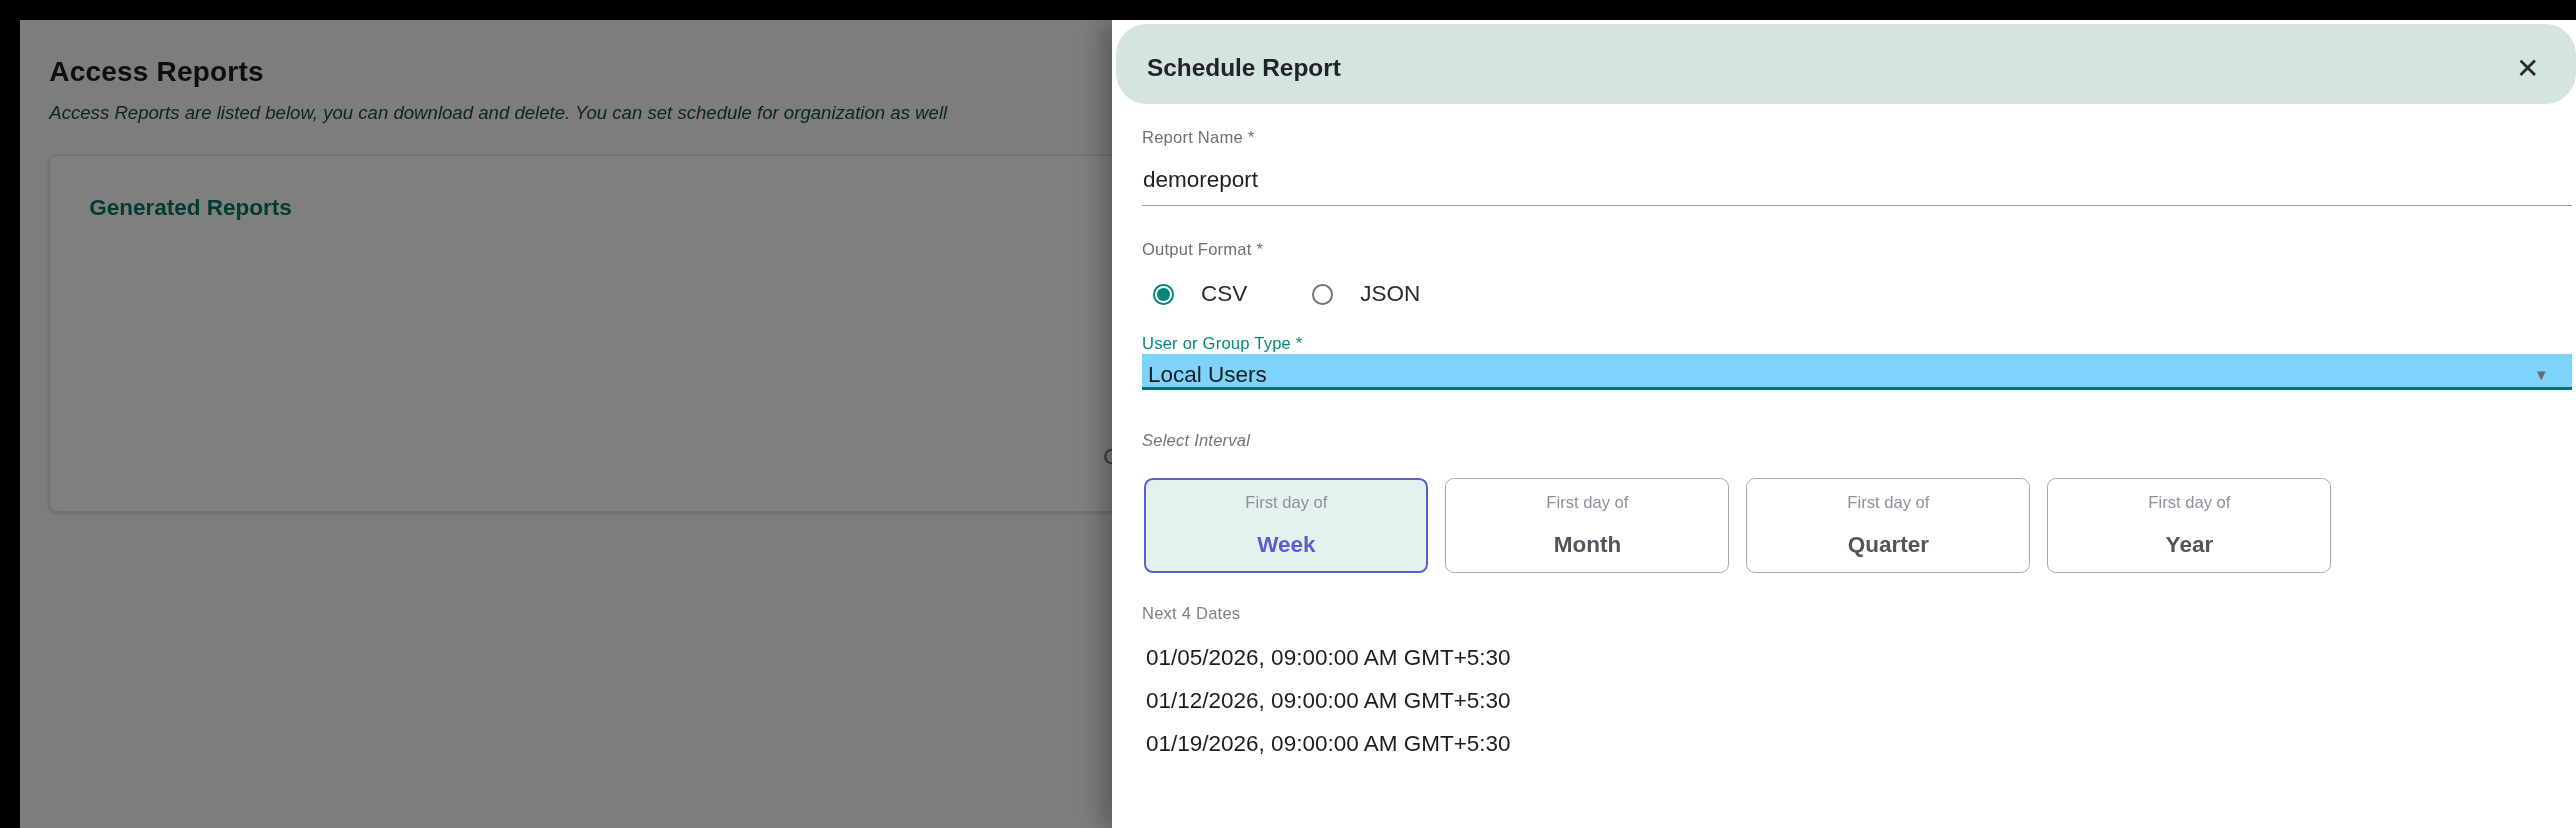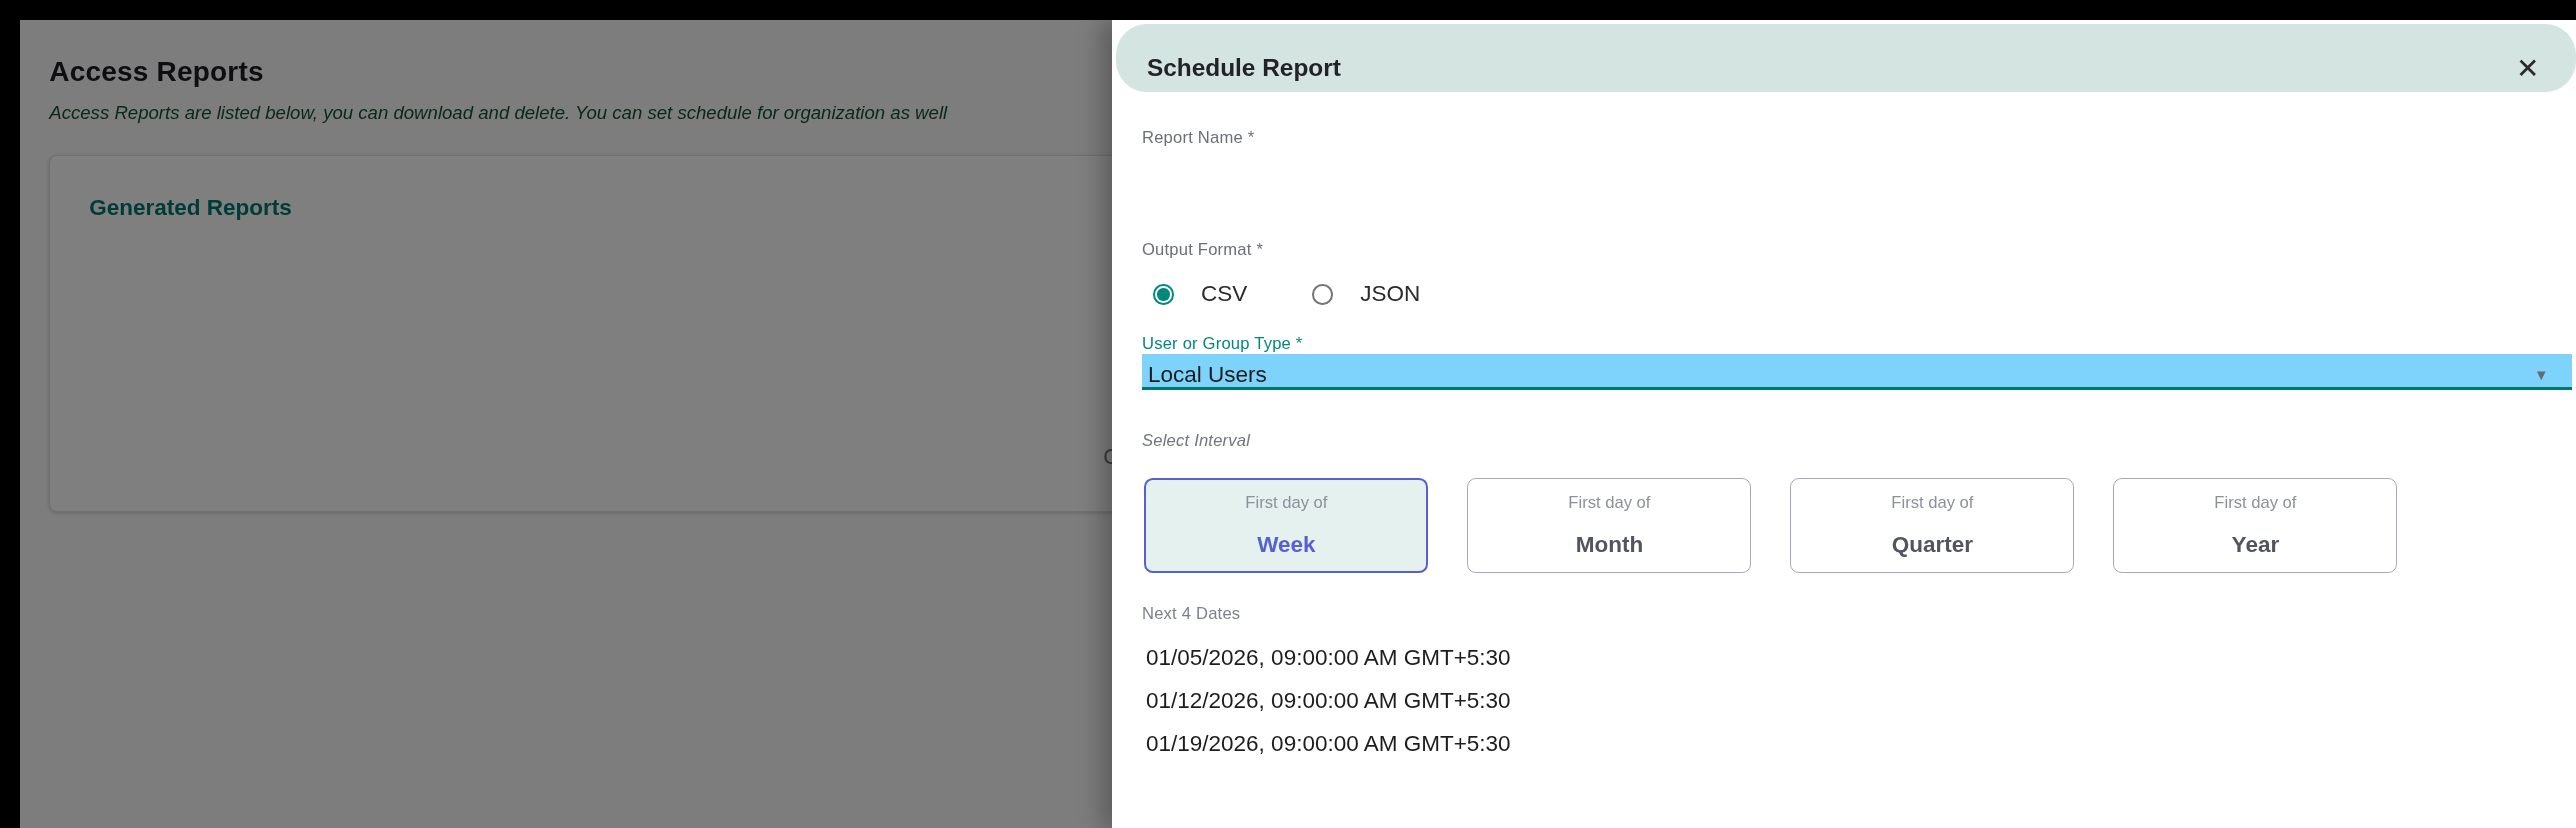--- a/index.html
+++ b/index.html
@@ -48,21 +48,21 @@
     position:absolute;left:3.9px;top:3.9px;right:3.9px;bottom:6.8px;
     background:rgba(0,0,0,0.5);z-index:5;
   }
   
   .drawer{
     position:absolute;left:1096px;top:3.9px;right:3.9px;bottom:6.8px;
     background:#ffffff;z-index:10;
     box-shadow:-9.8px 0 23.5px rgba(0,0,0,0.28);
   }
   .drawer-header{
-    position:absolute;left:0;top:0;right:0;height:68px;
+    position:absolute;left:0;top:0;right:0;height:80px;
     background:var(--drawer-header-bg);
     border-radius:31px;
   }
   .drawer-title{
     position:absolute;left:27px;top:0;line-height:80px;
     font-size:24.4px;font-weight:700;color:#212327;
   }
   .close-btn{
     position:absolute;right:27px;top:23.5px;width:35px;height:35px;
     background:none;border:none;cursor:pointer;
@@ -107,21 +107,21 @@
   .select-value{
     position:absolute;left:2px;top:0;line-height:34px;
     font-size:22.5px;color:#1c1c1c;
   }
   .select-arrow{
     position:absolute;right:19.5px;top:0;line-height:34px;
     font-size:14.7px;color:#666a70;
   }
   .interval-cards{
     position:absolute;left:24.4px;top:450px;
-    display:flex;gap:31px;
+    display:flex;gap:9px;
   }
   .interval-card{
     width:284px;height:95px;border:1px solid #a3aab5;border-radius:8.8px;
     background:#ffffff;display:flex;flex-direction:column;
     align-items:center;justify-content:center;gap:10.7px;cursor:pointer;
   }
   .interval-card .prefix{font-size:16.6px;color:#8b909a;}
   .interval-card .name{font-size:22.5px;font-weight:700;color:#50555f;}
   .interval-card.selected{
     border:2.9px solid var(--selected-interval-border);
@@ -151,20 +151,21 @@
   <div class="overlay"></div>
 
   <aside class="drawer">
 
     <header class="drawer-header">
       <h2 class="drawer-title">Schedule Report</h2>
       <button class="close-btn">✕</button>
     </header>
 
     <label class="field-label lbl-report">Report Name *</label>
+    <input class="report-input" type="text" value="demoreport" style="">
 
     <label class="field-label lbl-format">Output Format *</label>
     <div class="radio-row">
       <div class="radio-opt">
         <span class="radio-circle checked"></span>
         <span class="radio-label">CSV</span>
       </div>
       <div class="radio-opt">
         <span class="radio-circle"></span>
         <span class="radio-label">JSON</span>

